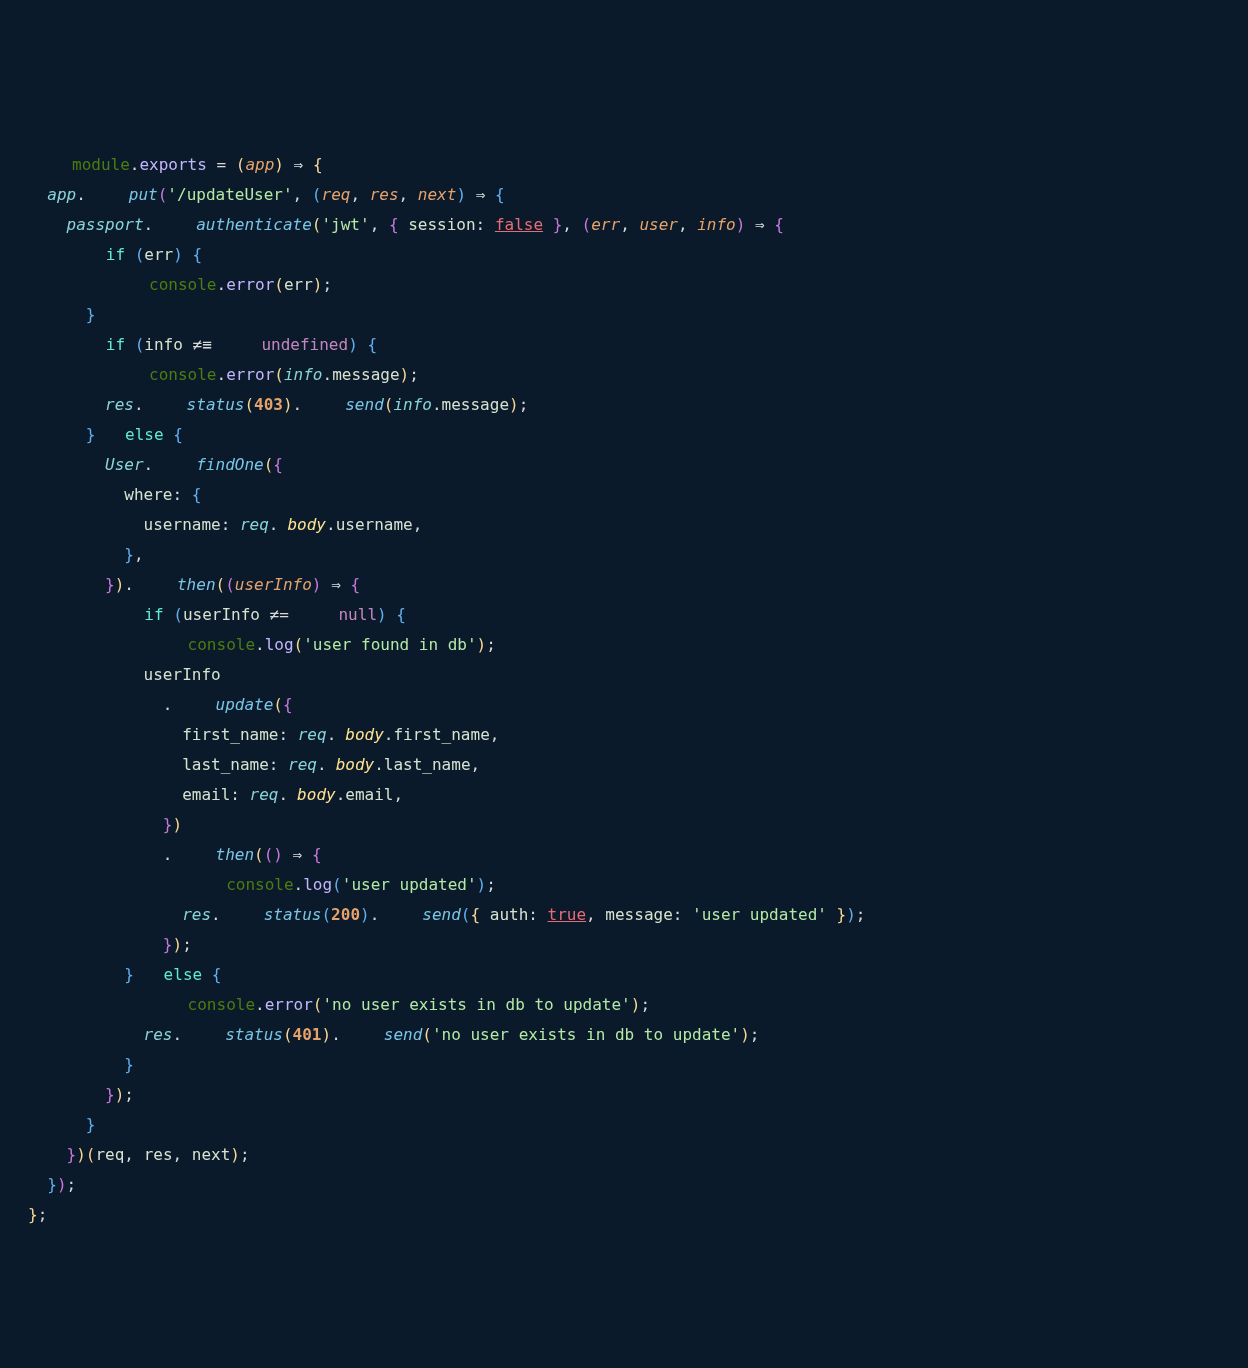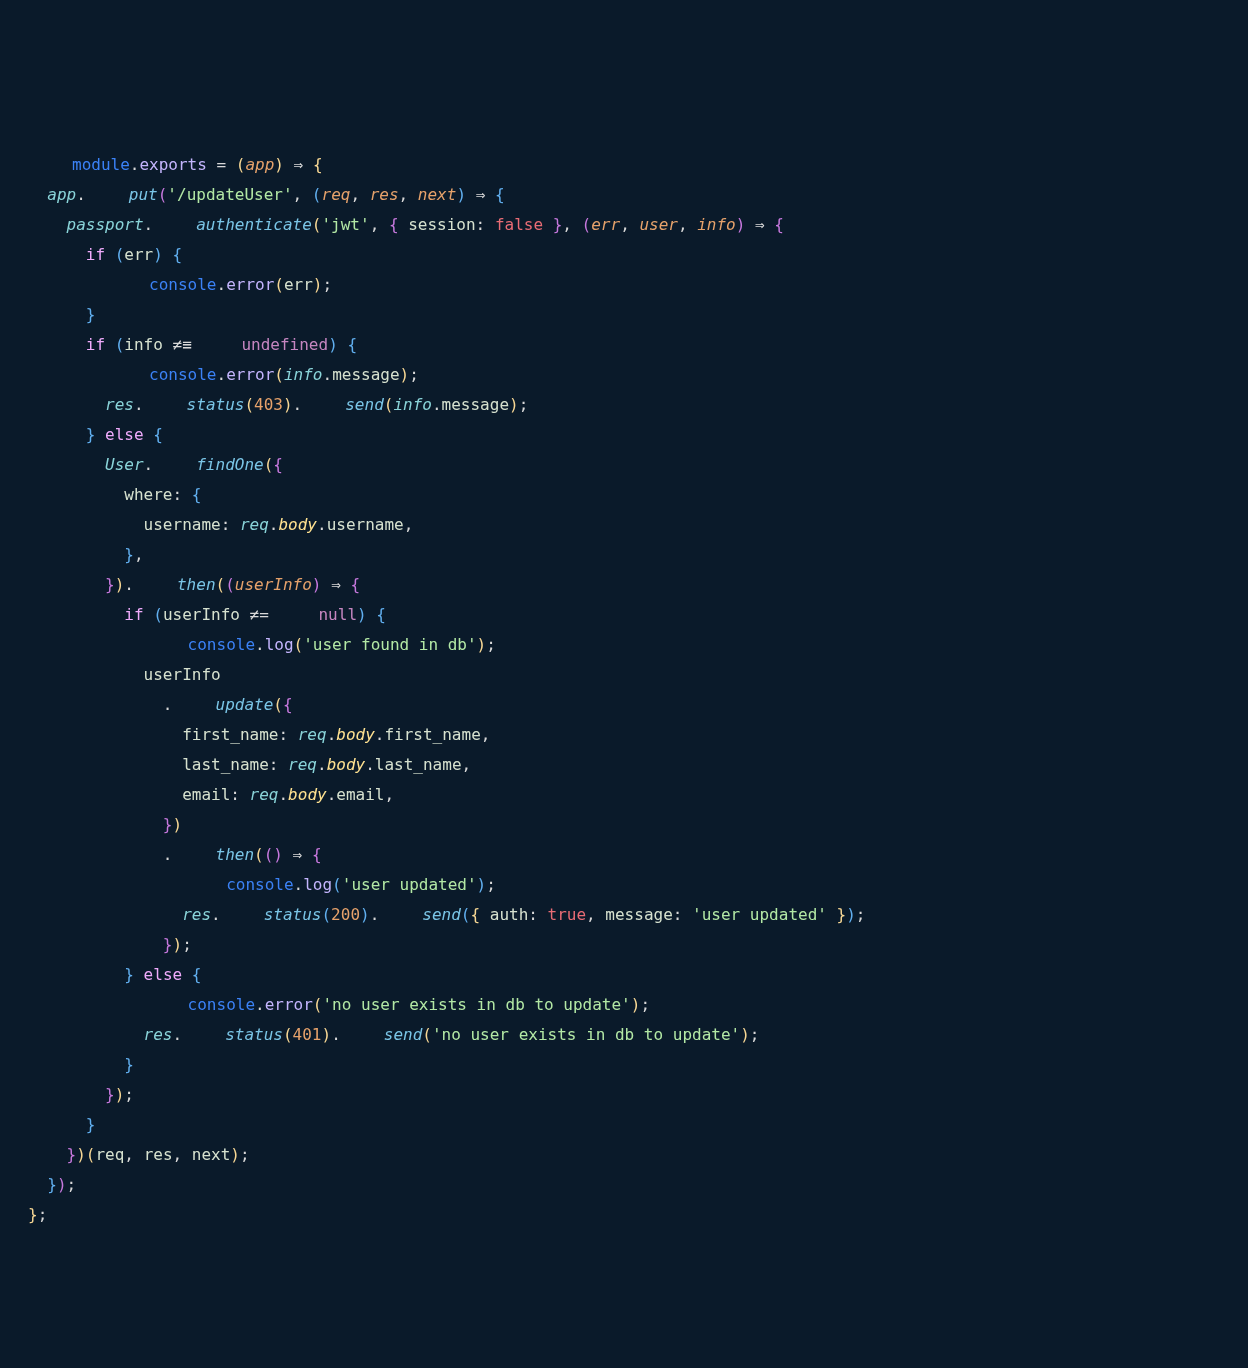--- a/index.html
+++ b/index.html
@@ -7,34 +7,34 @@
     background: #0a1a2a;
     font-family: 'Menlo', 'Monaco', 'Consolas', monospace;
     font-size: 16px;
     line-height: 30px;
     padding: 30px 28px;
     color: #d4d4d4;
     white-space: pre;
   }
   .code-line { display: block; }
   .t-id { color: #d6e1cf; }
-  .t-keyword { color: #f0abfc; }
-  .t-obj { color: #3b82f6; padding-left: 44px; }
+  .t-keyword { color: #5eead4; margin-left: 20px; }
+  .t-obj { color: #4d7c0f; padding-left: 44px; }
   .t-prop { color: #c4b5fd; }
-  .t-propital { color: #ffe291; font-style: italic; }
+  .t-propital { color: #ffe291; font-style: italic; margin-left: 9px; }
   .t-varital { color: #8ad4d9; font-style: italic; }
   .t-methital { color: #7ac5e6; font-style: italic; margin-left: 43px; }
   .t-punc { color: #d9d9d9; }
   .t-arrow { color: #d9d9d9; }
   .t-paren { color: #f7d794; }
   .t-paren2 { color: #c678dd; }
   .t-paren3 { color: #61afef; }
   .t-str { color: #b3e8a5; margin-top: 36px; }
-  .t-num { color: #e6a26b; }
-  .t-bool { color: #e86c75; }
+  .t-num { color: #e6a26b; font-weight: bold; }
+  .t-bool { color: #e86c75; text-decoration: underline; }
   .t-param { color: #e6a26b; font-style: italic; }
   .t-lit { color: #c586c0; margin-left: 40px; }
 </style>
 </head>
 <body>
 
 
 
 <div id="code-container"><div class="code-line"><span class="t-obj">module</span><span class="t-punc">.</span><span class="t-prop">exports</span><span class="t-punc"> = </span><span class="t-paren">(</span><span class="t-param">app</span><span class="t-paren">)</span><span class="t-id"> </span><span class="t-arrow">⇒</span><span class="t-id"> </span><span class="t-paren">{</span></div><div class="code-line"><span class="t-id">  </span><span class="t-varital">app</span><span class="t-punc">.</span><span class="t-methital">put</span><span class="t-paren2">(</span><span class="t-str">'/updateUser'</span><span class="t-punc">, </span><span class="t-paren3">(</span><span class="t-param">req</span><span class="t-punc">, </span><span class="t-param">res</span><span class="t-punc">, </span><span class="t-param">next</span><span class="t-paren3">)</span><span class="t-id"> </span><span class="t-arrow">⇒</span><span class="t-id"> </span><span class="t-paren3">{</span></div><div class="code-line"><span class="t-id">    </span><span class="t-varital">passport</span><span class="t-punc">.</span><span class="t-methital">authenticate</span><span class="t-paren">(</span><span class="t-str">'jwt'</span><span class="t-punc">, </span><span class="t-paren2">{</span><span class="t-id"> session</span><span class="t-punc">: </span><span class="t-bool">false</span><span class="t-id"> </span><span class="t-paren2">}</span><span class="t-punc">, </span><span class="t-paren2">(</span><span class="t-param">err</span><span class="t-punc">, </span><span class="t-param">user</span><span class="t-punc">, </span><span class="t-param">info</span><span class="t-paren2">)</span><span class="t-id"> </span><span class="t-arrow">⇒</span><span class="t-id"> </span><span class="t-paren2">{</span></div><div class="code-line"><span class="t-id">      </span><span class="t-keyword">if</span><span class="t-id"> </span><span class="t-paren3">(</span><span class="t-id">err</span><span class="t-paren3">)</span><span class="t-id"> </span><span class="t-paren3">{</span></div><div class="code-line"><span class="t-id">        </span><span class="t-obj">console</span><span class="t-punc">.</span><span class="t-prop">error</span><span class="t-paren">(</span><span class="t-id">err</span><span class="t-paren">)</span><span class="t-punc">;</span></div><div class="code-line"><span class="t-id">      </span><span class="t-paren3">}</span></div><div class="code-line"><span class="t-id">      </span><span class="t-keyword">if</span><span class="t-id"> </span><span class="t-paren3">(</span><span class="t-id">info </span><span class="t-punc">≠≡</span><span class="t-id"> </span><span class="t-lit">undefined</span><span class="t-paren3">)</span><span class="t-id"> </span><span class="t-paren3">{</span></div><div class="code-line"><span class="t-id">        </span><span class="t-obj">console</span><span class="t-punc">.</span><span class="t-prop">error</span><span class="t-paren">(</span><span class="t-varital">info</span><span class="t-punc">.</span><span class="t-id">message</span><span class="t-paren">)</span><span class="t-punc">;</span></div><div class="code-line"><span class="t-id">        </span><span class="t-varital">res</span><span class="t-punc">.</span><span class="t-methital">status</span><span class="t-paren">(</span><span class="t-num">403</span><span class="t-paren">)</span><span class="t-punc">.</span><span class="t-methital">send</span><span class="t-paren">(</span><span class="t-varital">info</span><span class="t-punc">.</span><span class="t-id">message</span><span class="t-paren">)</span><span class="t-punc">;</span></div><div class="code-line"><span class="t-id">      </span><span class="t-paren3">}</span><span class="t-id"> </span><span class="t-keyword">else</span><span class="t-id"> </span><span class="t-paren3">{</span></div><div class="code-line"><span class="t-id">        </span><span class="t-varital">User</span><span class="t-punc">.</span><span class="t-methital">findOne</span><span class="t-paren">(</span><span class="t-paren2">{</span></div><div class="code-line"><span class="t-id">          where</span><span class="t-punc">: </span><span class="t-paren3">{</span></div><div class="code-line"><span class="t-id">            username</span><span class="t-punc">: </span><span class="t-varital">req</span><span class="t-punc">.</span><span class="t-propital">body</span><span class="t-punc">.</span><span class="t-id">username</span><span class="t-punc">,</span></div><div class="code-line"><span class="t-id">          </span><span class="t-paren3">}</span><span class="t-punc">,</span></div><div class="code-line"><span class="t-id">        </span><span class="t-paren2">}</span><span class="t-paren">)</span><span class="t-punc">.</span><span class="t-methital">then</span><span class="t-paren">(</span><span class="t-paren2">(</span><span class="t-param">userInfo</span><span class="t-paren2">)</span><span class="t-id"> </span><span class="t-arrow">⇒</span><span class="t-id"> </span><span class="t-paren2">{</span></div><div class="code-line"><span class="t-id">          </span><span class="t-keyword">if</span><span class="t-id"> </span><span class="t-paren3">(</span><span class="t-id">userInfo </span><span class="t-punc">≠=</span><span class="t-id"> </span><span class="t-lit">null</span><span class="t-paren3">)</span><span class="t-id"> </span><span class="t-paren3">{</span></div><div class="code-line"><span class="t-id">            </span><span class="t-obj">console</span><span class="t-punc">.</span><span class="t-prop">log</span><span class="t-paren">(</span><span class="t-str">'user found in db'</span><span class="t-paren">)</span><span class="t-punc">;</span></div><div class="code-line"><span class="t-id">            userInfo</span></div><div class="code-line"><span class="t-id">              </span><span class="t-punc">.</span><span class="t-methital">update</span><span class="t-paren">(</span><span class="t-paren2">{</span></div><div class="code-line"><span class="t-id">                first_name</span><span class="t-punc">: </span><span class="t-varital">req</span><span class="t-punc">.</span><span class="t-propital">body</span><span class="t-punc">.</span><span class="t-id">first_name</span><span class="t-punc">,</span></div><div class="code-line"><span class="t-id">                last_name</span><span class="t-punc">: </span><span class="t-varital">req</span><span class="t-punc">.</span><span class="t-propital">body</span><span class="t-punc">.</span><span class="t-id">last_name</span><span class="t-punc">,</span></div><div class="code-line"><span class="t-id">                email</span><span class="t-punc">: </span><span class="t-varital">req</span><span class="t-punc">.</span><span class="t-propital">body</span><span class="t-punc">.</span><span class="t-id">email</span><span class="t-punc">,</span></div><div class="code-line"><span class="t-id">              </span><span class="t-paren2">}</span><span class="t-paren">)</span></div><div class="code-line"><span class="t-id">              </span><span class="t-punc">.</span><span class="t-methital">then</span><span class="t-paren">(</span><span class="t-paren2">(</span><span class="t-paren2">)</span><span class="t-id"> </span><span class="t-arrow">⇒</span><span class="t-id"> </span><span class="t-paren2">{</span></div><div class="code-line"><span class="t-id">                </span><span class="t-obj">console</span><span class="t-punc">.</span><span class="t-prop">log</span><span class="t-paren3">(</span><span class="t-str">'user updated'</span><span class="t-paren3">)</span><span class="t-punc">;</span></div><div class="code-line"><span class="t-id">                </span><span class="t-varital">res</span><span class="t-punc">.</span><span class="t-methital">status</span><span class="t-paren3">(</span><span class="t-num">200</span><span class="t-paren3">)</span><span class="t-punc">.</span><span class="t-methital">send</span><span class="t-paren3">(</span><span class="t-paren">{</span><span class="t-id"> auth</span><span class="t-punc">: </span><span class="t-bool">true</span><span class="t-punc">, </span><span class="t-id">message</span><span class="t-punc">: </span><span class="t-str">'user updated'</span><span class="t-id"> </span><span class="t-paren">}</span><span class="t-paren3">)</span><span class="t-punc">;</span></div><div class="code-line"><span class="t-id">              </span><span class="t-paren2">}</span><span class="t-paren">)</span><span class="t-punc">;</span></div><div class="code-line"><span class="t-id">          </span><span class="t-paren3">}</span><span class="t-id"> </span><span class="t-keyword">else</span><span class="t-id"> </span><span class="t-paren3">{</span></div><div class="code-line"><span class="t-id">            </span><span class="t-obj">console</span><span class="t-punc">.</span><span class="t-prop">error</span><span class="t-paren">(</span><span class="t-str">'no user exists in db to update'</span><span class="t-paren">)</span><span class="t-punc">;</span></div><div class="code-line"><span class="t-id">            </span><span class="t-varital">res</span><span class="t-punc">.</span><span class="t-methital">status</span><span class="t-paren">(</span><span class="t-num">401</span><span class="t-paren">)</span><span class="t-punc">.</span><span class="t-methital">send</span><span class="t-paren">(</span><span class="t-str">'no user exists in db to update'</span><span class="t-paren">)</span><span class="t-punc">;</span></div><div class="code-line"><span class="t-id">          </span><span class="t-paren3">}</span></div><div class="code-line"><span class="t-id">        </span><span class="t-paren2">}</span><span class="t-paren">)</span><span class="t-punc">;</span></div><div class="code-line"><span class="t-id">      </span><span class="t-paren3">}</span></div><div class="code-line"><span class="t-id">    </span><span class="t-paren2">}</span><span class="t-paren">)</span><span class="t-paren">(</span><span class="t-id">req</span><span class="t-punc">, </span><span class="t-id">res</span><span class="t-punc">, </span><span class="t-id">next</span><span class="t-paren">)</span><span class="t-punc">;</span></div><div class="code-line"><span class="t-id">  </span><span class="t-paren3">}</span><span class="t-paren2">)</span><span class="t-punc">;</span></div><div class="code-line"><span class="t-paren">}</span><span class="t-punc">;</span></div></div>
 

